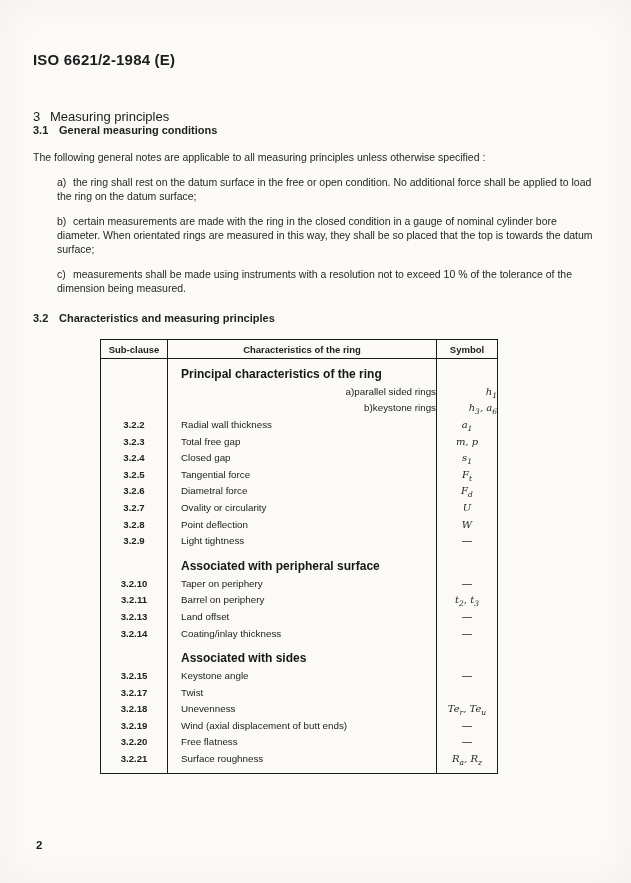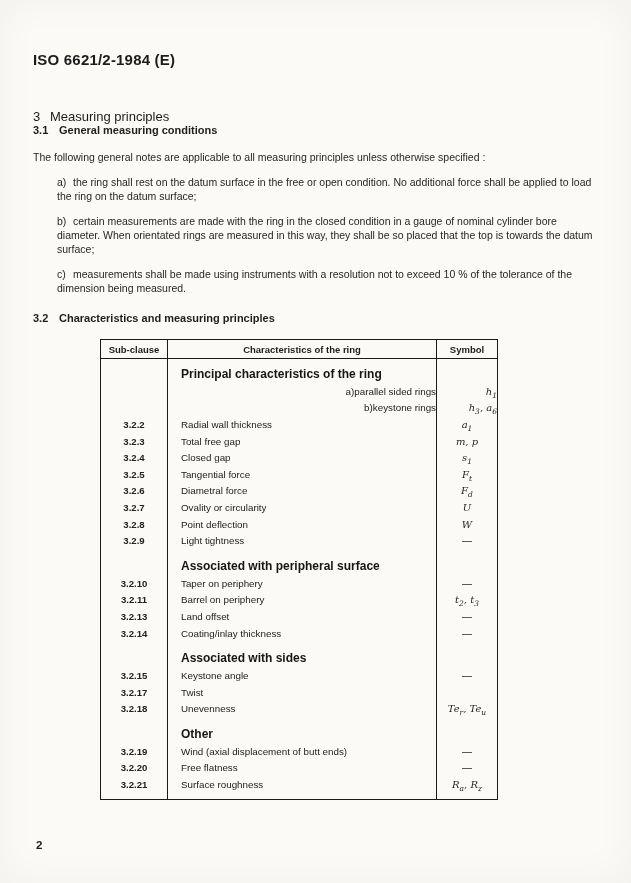--- a/index.html
+++ b/index.html
@@ -217,25 +217,20 @@
           <tr class="row-item">
             <td class="sub-clause-cell">3.2.17</td>
             <td class="characteristic-cell col-div">Twist</td>
             <td class="symbol-cell"><span></span></td>
           </tr>
           <tr class="row-item">
             <td class="sub-clause-cell">3.2.18</td>
             <td class="characteristic-cell col-div">Unevenness</td>
             <td class="symbol-cell"><span>Te<sub>r</sub>, Te<sub>u</sub></span></td>
           </tr>
-          <tr class="row-section">
-            <td class="sub-clause-cell"></td>
-            <td class="characteristic-cell col-div section-title">Other</td>
-            <td class="symbol-cell"><span></span></td>
-          </tr>
           <tr class="row-item">
             <td class="sub-clause-cell">3.2.19</td>
             <td class="characteristic-cell col-div">Wind (axial displacement of butt ends)</td>
             <td class="symbol-cell"><span class="dash">—</span></td>
           </tr>
           <tr class="row-item">
             <td class="sub-clause-cell">3.2.20</td>
             <td class="characteristic-cell col-div">Free flatness</td>
             <td class="symbol-cell"><span class="dash">—</span></td>
           </tr>

